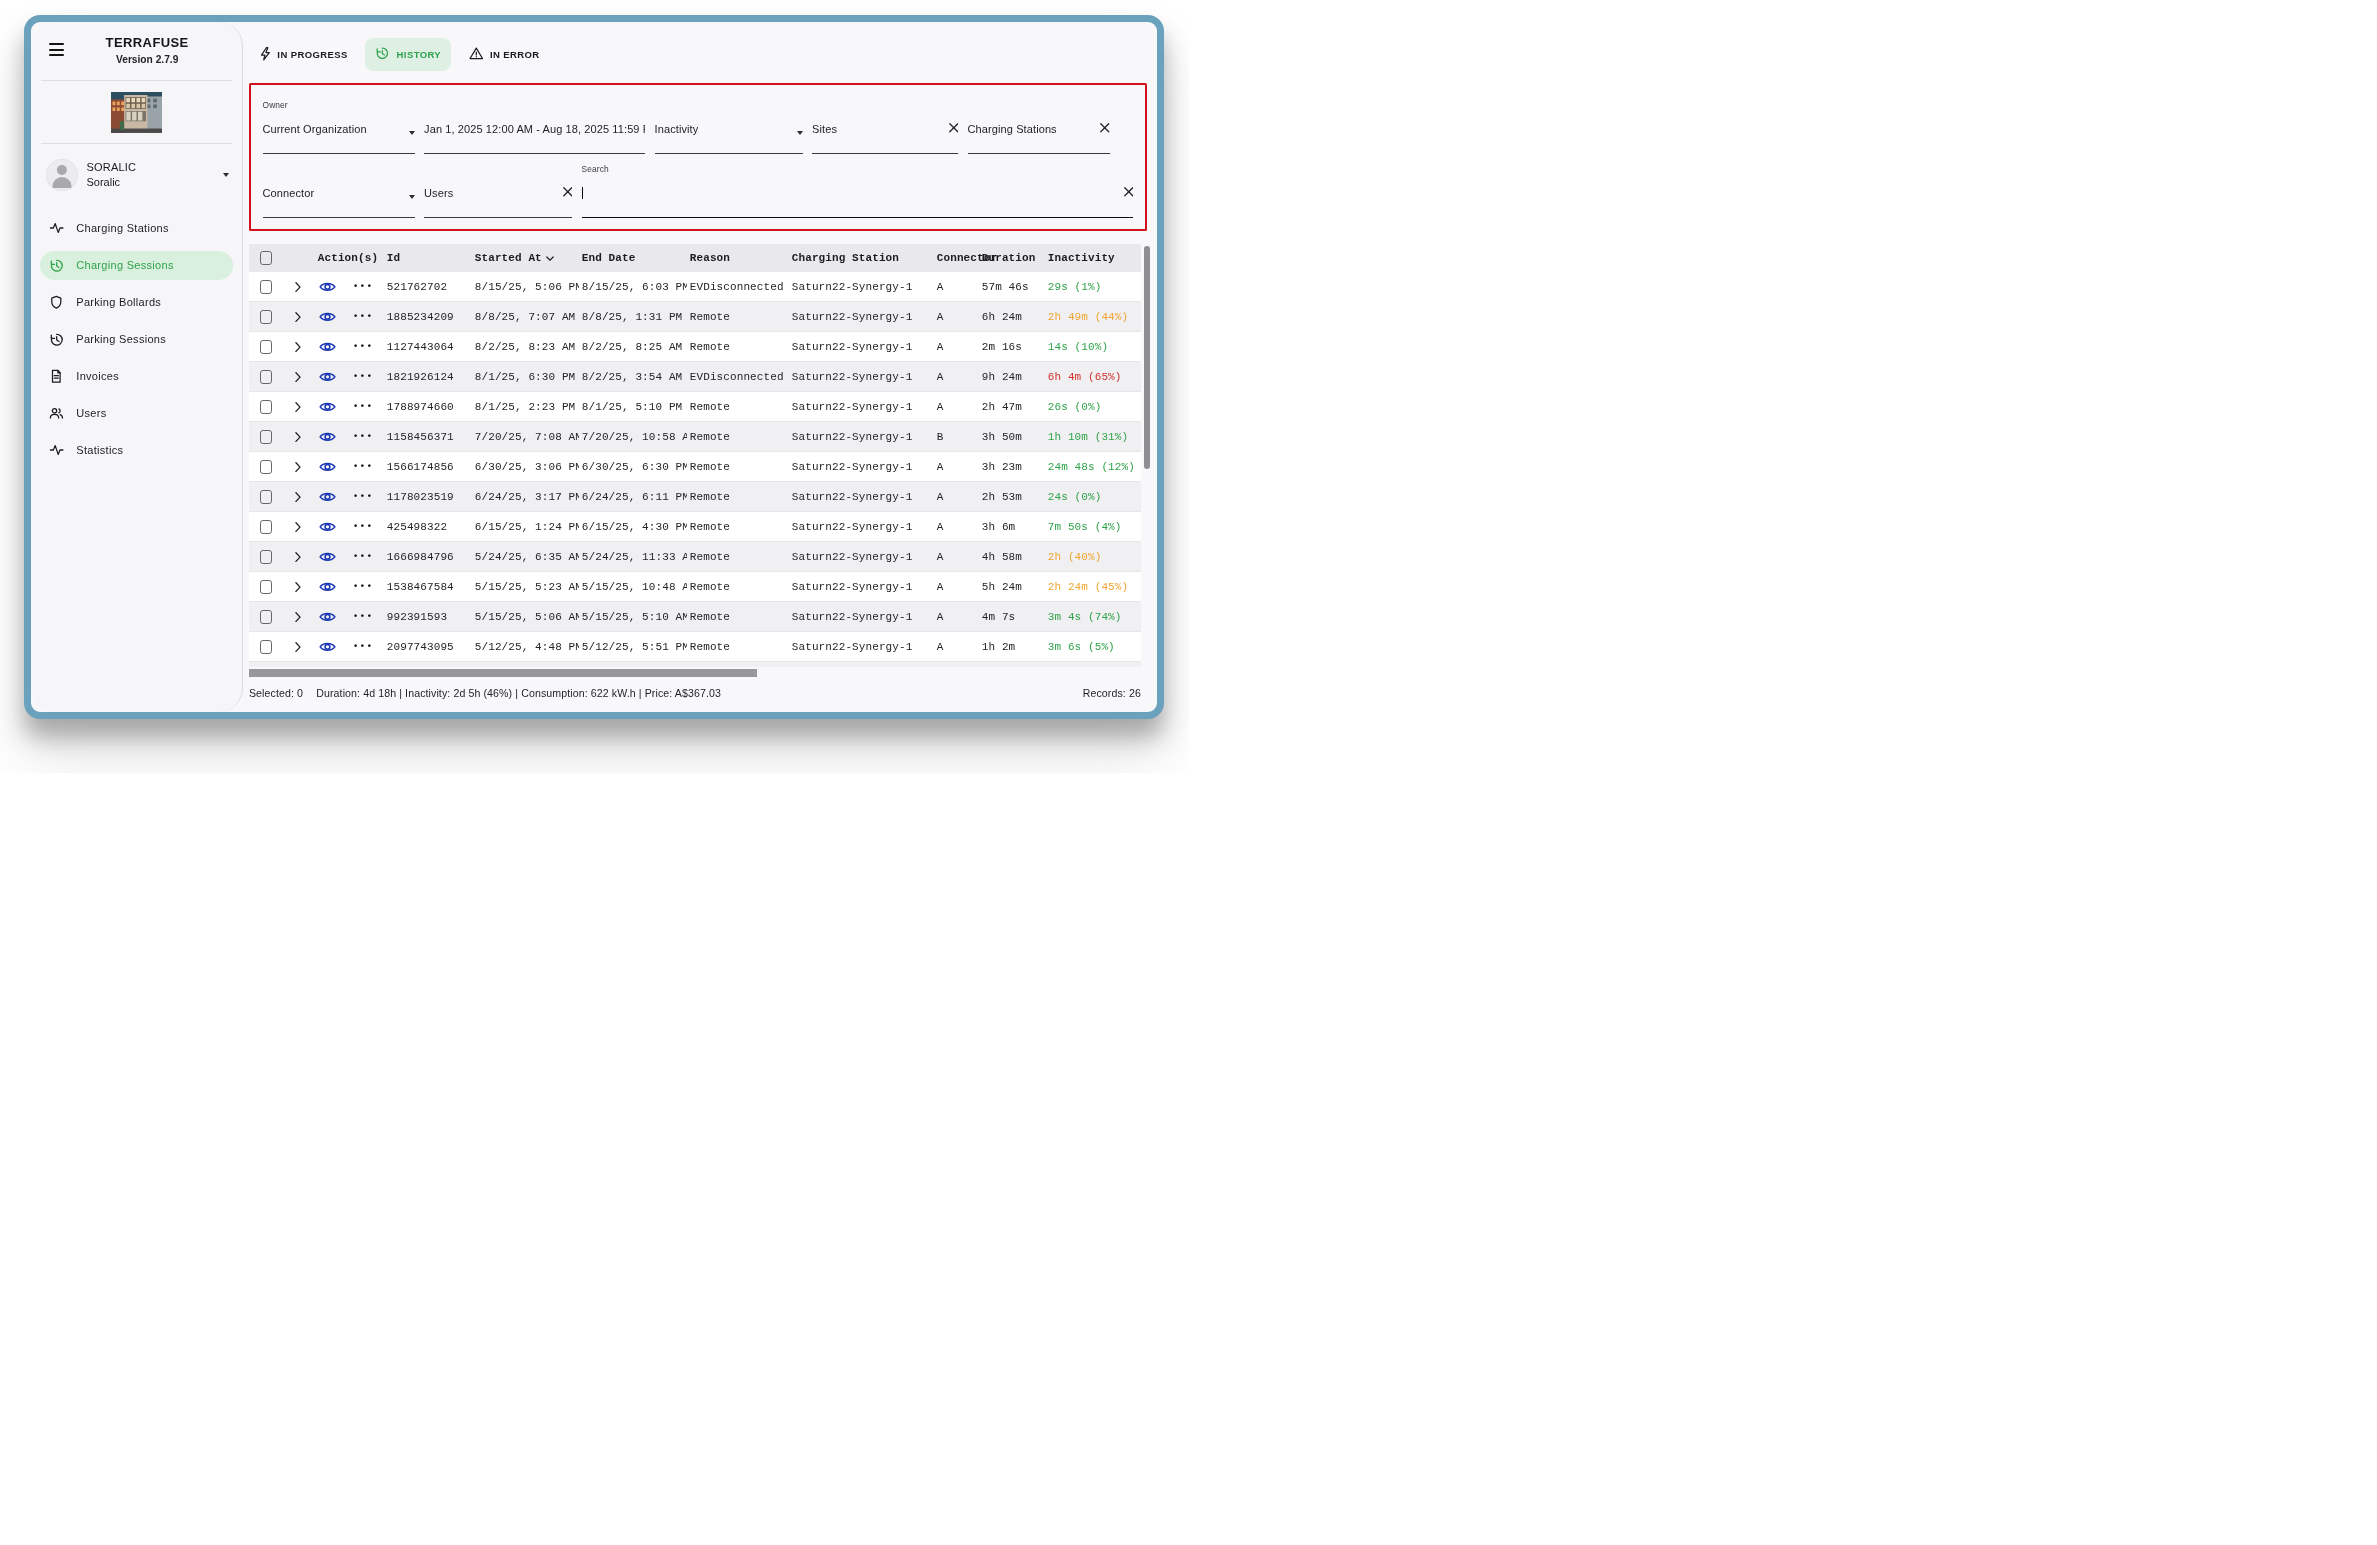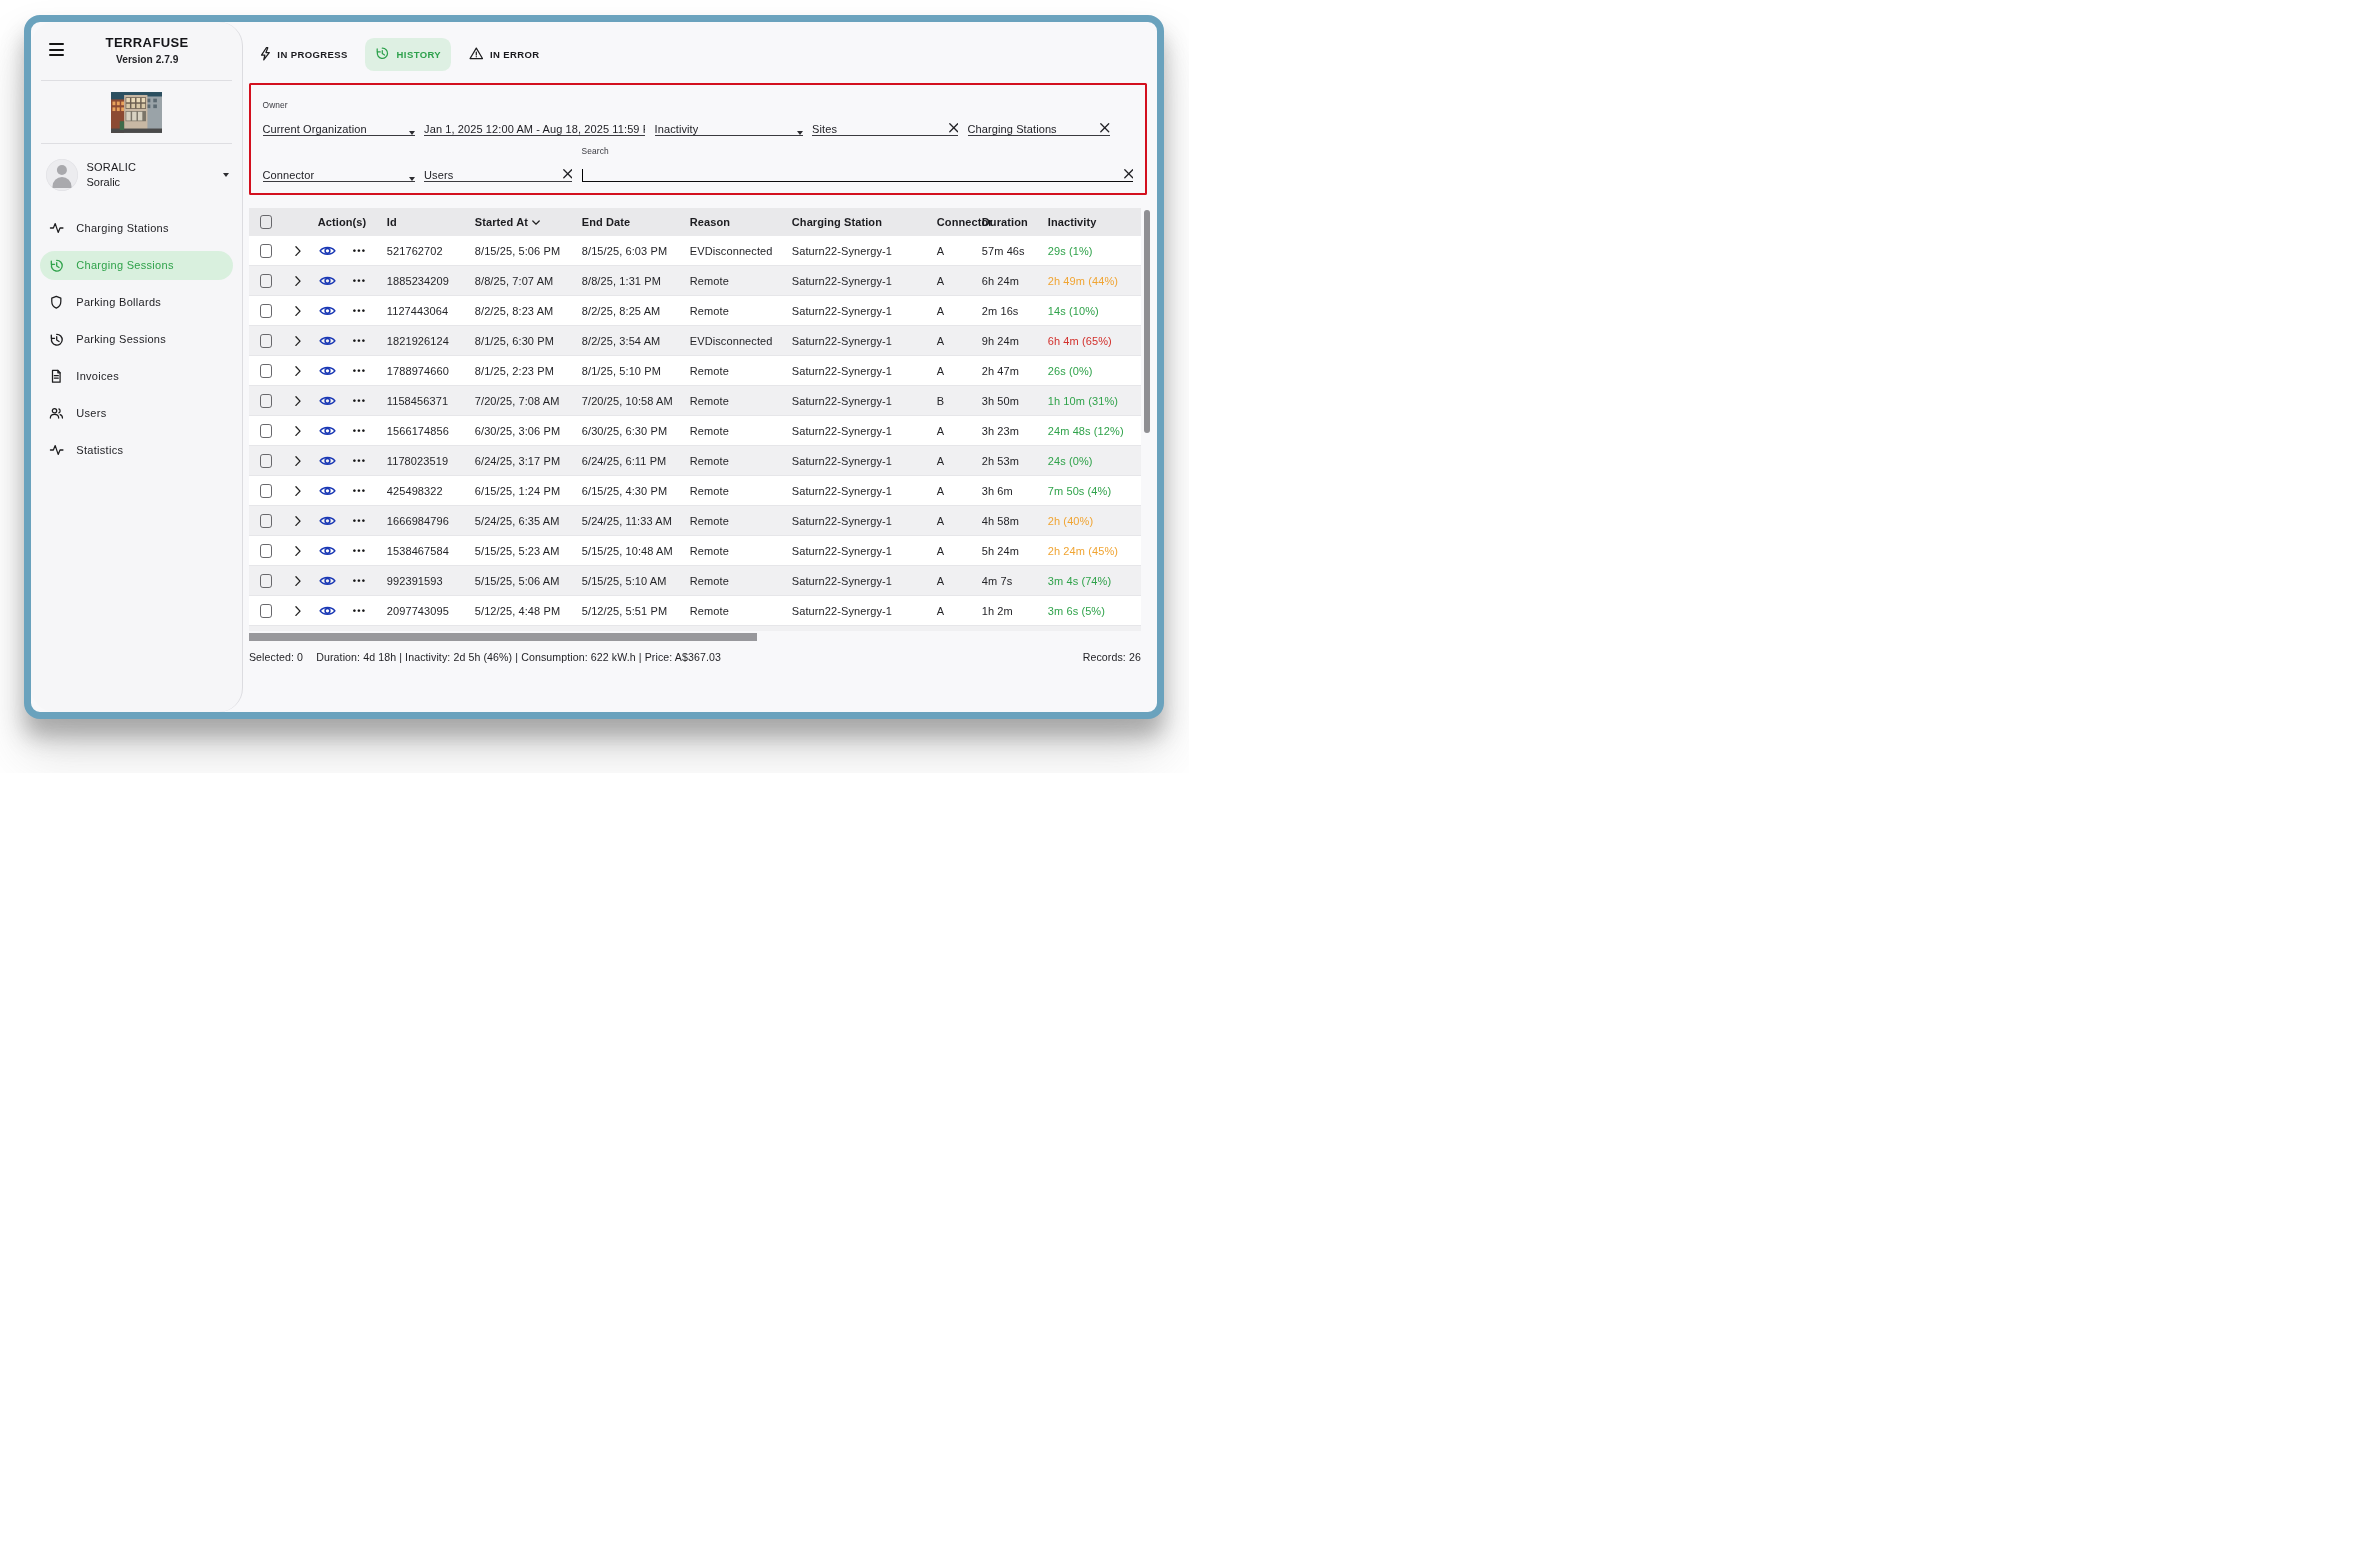--- a/index.html
+++ b/index.html
@@ -61,29 +61,29 @@
   .frow1 .spacer{flex:1;}
   .toggle{width:31px;height:12.4px;background:#8f8f93;border-radius:6.6px;position:relative;margin-right:10.2px;cursor:pointer;}
   .toggle .knob{position:absolute;left:-2.2px;top:-3.3px;width:19px;height:19px;border-radius:50%;background:#fbfbfc;
     box-shadow:0 0.7px 2.9px rgba(0,0,0,.4);}
   .toggle-lbl{font-size:11px;color:#1c1c20;letter-spacing:0.1px;}
   .btn-refresh{width:31px;height:31px;border-radius:7.3px;background:#fdfdfe;box-shadow:0 1.5px 5.1px rgba(0,0,0,.28);
     display:flex;align-items:center;justify-content:center;margin-left:14.6px;cursor:pointer;}
   .frow2{display:grid;grid-template-columns:152px 221px 148px 146px 142px;column-gap:9.5px;margin-top:20px;}
   .frow3{display:grid;grid-template-columns:152px 148px 1fr;column-gap:9.5px;margin-top:23px;}
   .field{position:relative;border-bottom:1.1px solid #3a3a3f;height:22px;display:flex;align-items:flex-end;
-    padding-bottom:0;justify-content:space-between;cursor:pointer;}
+    padding-bottom:18px;justify-content:space-between;cursor:pointer;}
   .field .flabel{position:absolute;top:-12.4px;left:0;font-size:8.4px;color:#3a3a40;letter-spacing:0.1px;}
   .field .fvalue{font-size:11px;color:#1d1d22;letter-spacing:0.1px;white-space:nowrap;overflow:hidden;}
   .field.search{border-bottom:1.8px solid #0b0b0d;}
   .xicon{flex:none;margin-left:4.4px;}
   .xicon line{stroke:#212125;stroke-width:1.6;stroke-linecap:round;}
   .cursor{display:inline-block;width:1.1px;height:11.7px;background:#000;vertical-align:middle;}
   
-  .table-wrap{position:relative;margin-top:13px;width:892px;flex:none;}
+  .table-wrap{position:relative;margin-top:13px;width:892px;flex:none;font-family:Liberation Mono, monospace;}
   .thead,.trow{display:grid;grid-template-columns:34px 32px 32px 37px 88px 107px 108px 102px 145px 45px 66px 1fr;
     align-items:center;}
   .thead{background:#e9e9eb;height:28px;font-weight:bold;font-size:11px;color:#1c1c20;letter-spacing:0.1px;}
   .thead .hcell{padding-left:2.9px;white-space:nowrap;display:flex;align-items:center;gap:4.4px;}
   .actions-h{grid-column:3/5;padding-left:7.3px;}
   .tbody{height:395px;overflow:hidden;background:#ffffff;}
   .trow{height:29px;border-top:0.7px solid #e6e6e9;font-size:11px;color:#242428;letter-spacing:0.1px;background:#fff;}
   .trow:first-child{border-top:none;}
   .trow.alt{background:#f0f0f2;}
   .cell{padding-left:2.9px;white-space:nowrap;overflow:hidden;}

